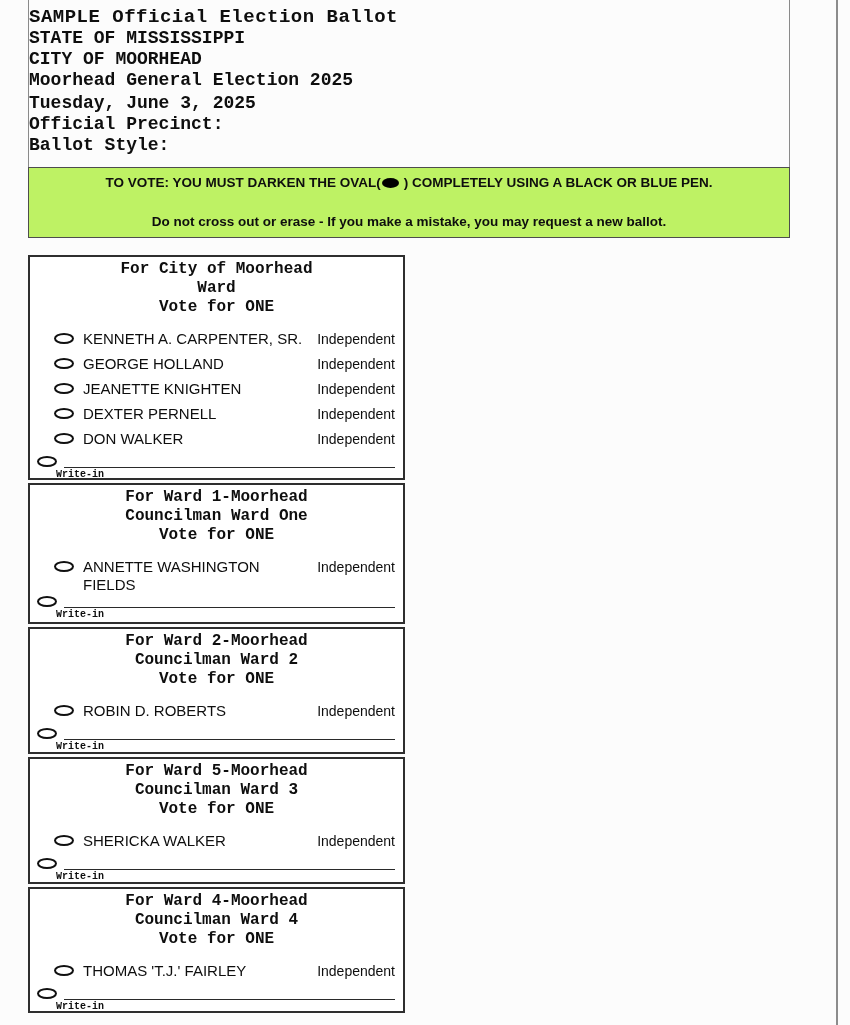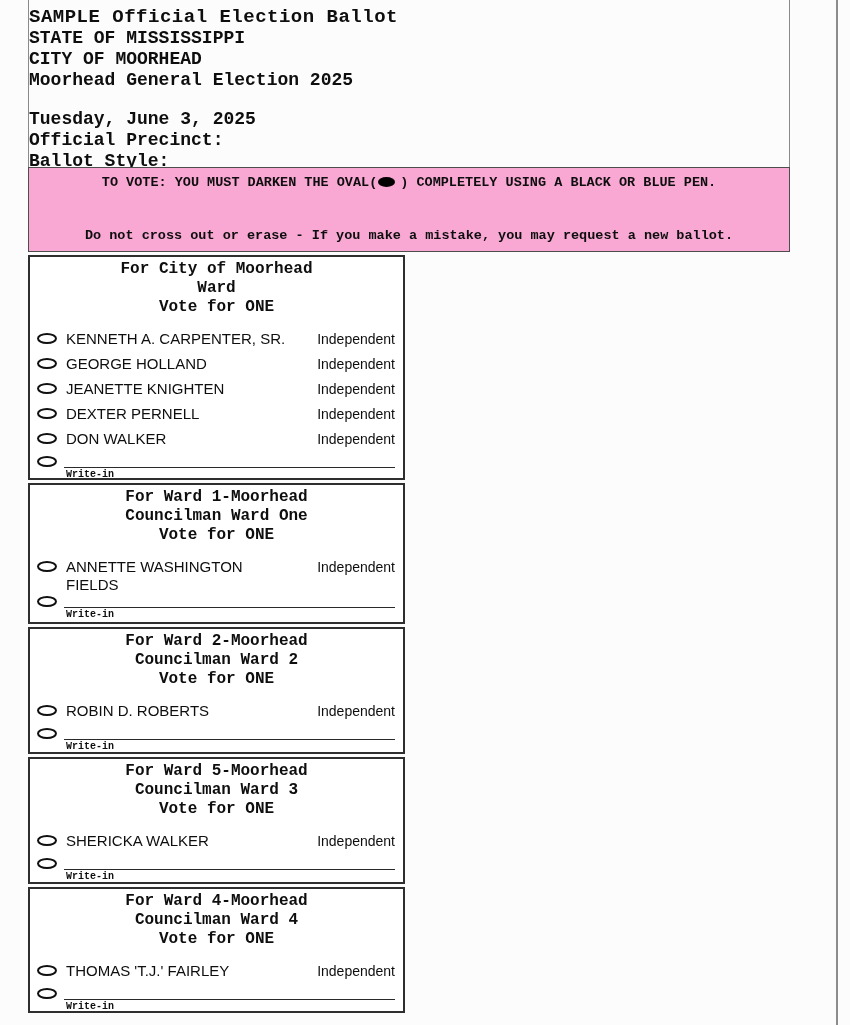--- a/index.html
+++ b/index.html
@@ -12,29 +12,29 @@
   
   .header-frame{
     position:absolute;left:28px;top:0;width:762px;height:167px;
     border-left:1.5px solid #8a8a8a;border-right:1.5px solid #8a8a8a;
     box-sizing:border-box;text-align:left;
     font-family:"Liberation Mono","DejaVu Sans Mono",monospace;font-weight:bold;
     padding-top:6px;
   }
   .h-title{font-size:19px;line-height:22px;letter-spacing:.5px;}
   .h-line{font-size:18px;line-height:21px;}
-  .h-gap{margin-top:18px;}
+  .h-gap{margin-top:2px;}
 
   
   .instructions{
-    position:absolute;left:28px;top:167px;width:762px;height:85px;
-    box-sizing:border-box;background:#f9a8d4;border:1.5px solid #4d4d4d;
+    position:absolute;left:28px;top:167px;width:762px;height:71px;
+    box-sizing:border-box;background:#bef264;border:1.5px solid #4d4d4d;
     display:flex;flex-direction:column;justify-content:space-between;
     padding:7px 0 8px;text-align:center;
-    font-family:Liberation Mono, monospace;
+    font-family:Liberation Sans, sans-serif;
     font-weight:bold;font-size:13.5px;line-height:15px;
   }
   .filled-oval{
     display:inline-block;width:17px;height:10px;background:#000;
     border-radius:50%;vertical-align:-1px;margin:0 5px 0 1px;
   }
 
   
   .page-divider{position:absolute;left:836px;top:0;width:2px;height:1025px;background:#8c8c8c;}
 
@@ -46,37 +46,37 @@
   }
   .contest-1{height:225px}
   .contest-2{height:141px}
   .contest-3{height:127px}
   .contest-4{height:127px}
   .contest-5{height:126px}
   .c-title{
     text-align:center;font-family:"Liberation Mono","DejaVu Sans Mono",monospace;
     font-weight:bold;font-size:16px;line-height:19px;margin-bottom:12px;
   }
-  .cand-row{display:flex;align-items:flex-start;min-height:25px;padding:0 8px 0 7px;}
+  .cand-row{display:flex;align-items:flex-start;min-height:25px;padding:0 8px 0 24px;}
   .oval{
     flex:0 0 auto;display:inline-block;width:16px;height:7px;
     border:2.5px solid #101010;border-radius:50%;background:#fff;margin-top:4px;
     cursor:pointer;
   }
   .cand-name{
     font-size:15px;line-height:18px;margin-left:9px;margin-top:1px;
     white-space:pre-line;max-width:230px;
   }
   .cand-party{margin-left:auto;font-size:14px;line-height:17px;margin-top:2px;padding-left:6px;}
 
   .writein{position:relative;height:25px;margin:0 8px 0 7px;}
   .writein .oval{position:absolute;left:0;top:2px;margin-top:0;}
   .wline{position:absolute;left:27px;right:0;top:13px;border-top:1.3px solid #2a2a2a;}
   .wlabel{
-    position:absolute;left:29px;top:15px;
+    position:absolute;left:19px;top:15px;
     font-family:"Liberation Mono","DejaVu Sans Mono",monospace;
     font-weight:bold;font-size:10px;line-height:11px;
   }
 </style>
 </head>
 <body>
 
 <div class="header-frame">
   <div class="h-title">SAMPLE Official Election Ballot</div>
   <div class="h-line">STATE OF MISSISSIPPI</div>

